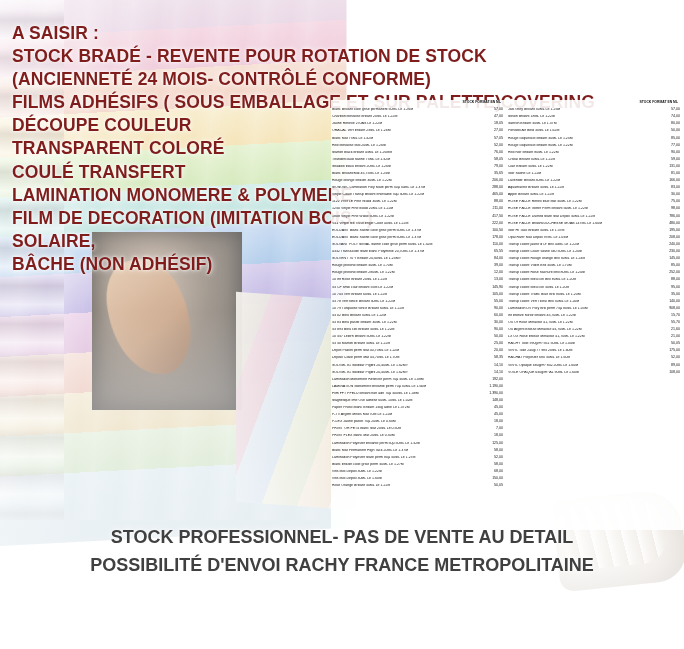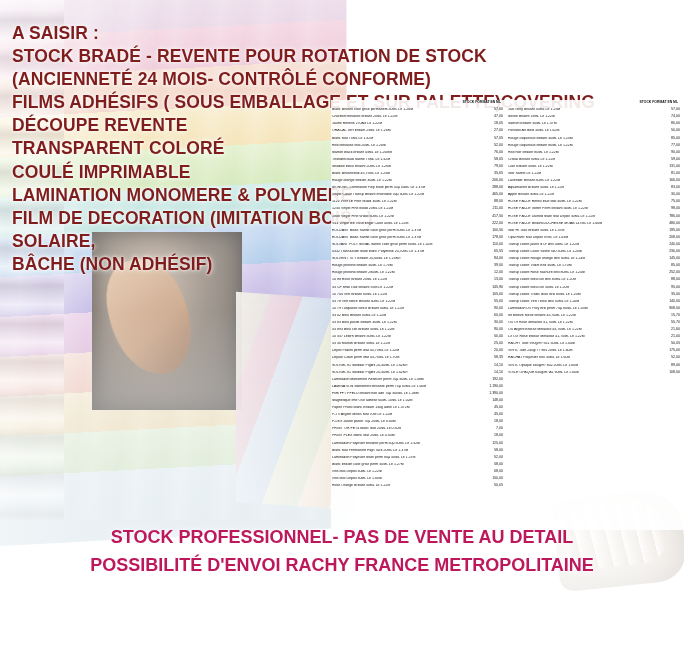--- a/index.html
+++ b/index.html
@@ -242,21 +242,21 @@
     font-variant-numeric: tabular-nums;
   }
 
   
   .bottom-msg {
     position: absolute;
     left: 0;
     top: 524px;
     width: 684px;
     text-align: center;
-    color: #be185d;
+    color: #404040;
     font-weight: bold;
     font-size: 18px;
     line-height: 1.55;
     text-shadow: 0 0 3px rgba(255,255,255,0.95), 0 0 7px rgba(255,255,255,0.9);
   }
   .bottom-msg .bline {
     white-space: nowrap;
   }
 </style>
 </head>
@@ -272,23 +272,23 @@
     <div class="sheet-swatches"></div>
     <div class="bottom-roll"></div>
     <div class="white-wash"></div>
   </div>
 
   <div class="headline-block">
     <div class="line">A SAISIR :</div>
     <div class="line u">STOCK BRADÉ - REVENTE POUR ROTATION DE STOCK</div>
     <div class="line u"> (ANCIENNETÉ 24 MOIS- CONTRÔLÉ CONFORME)</div>
     <div class="line">FILMS ADHÉSIFS ( SOUS EMBALLAGE ET SUR PALETTE)COVERING</div>
-    <div class="line">DÉCOUPE REVENTE</div>
+    <div class="line">DÉCOUPE COULEUR</div>
     <div class="line">TRANSPARENT COLORÉ</div>
-    <div class="line">COULÉ IMPRIMABLE</div>
+    <div class="line">COULÉ TRANSFERT</div>
     <div class="line">LAMINATION MONOMERE &amp; POLYMERE</div>
     <div class="line">FILM DE DECORATION (IMITATION BOIS...)</div>
     <div class="line">SOLAIRE,</div>
     <div class="line">BÂCHE (NON ADHÉSIF)</div>
   </div>
 
   <div class="pricelist">
     <div class="pl-head">
       <div class="h-left">STOCK FORMAT EN ML</div>
       <div class="h-right">STOCK FORMAT EN ML</div>

